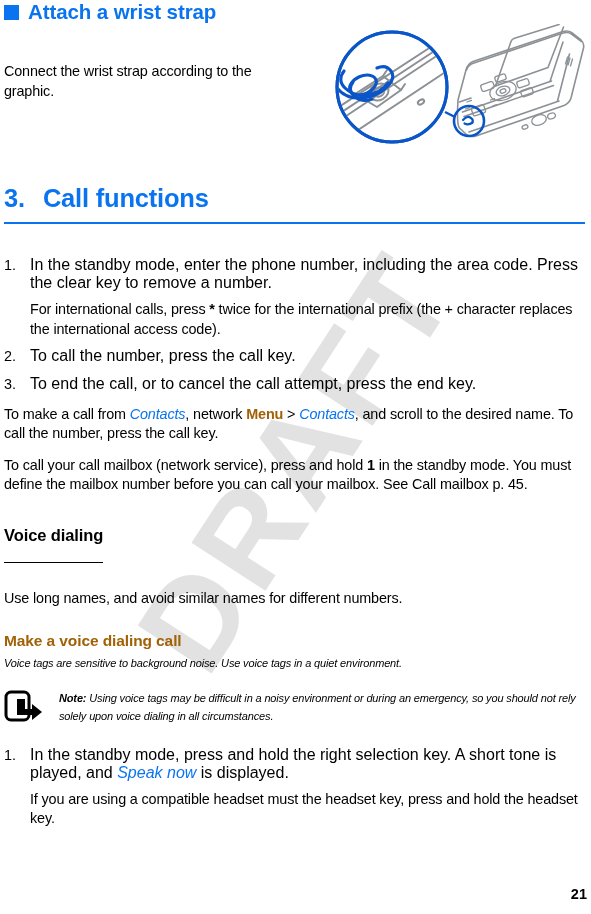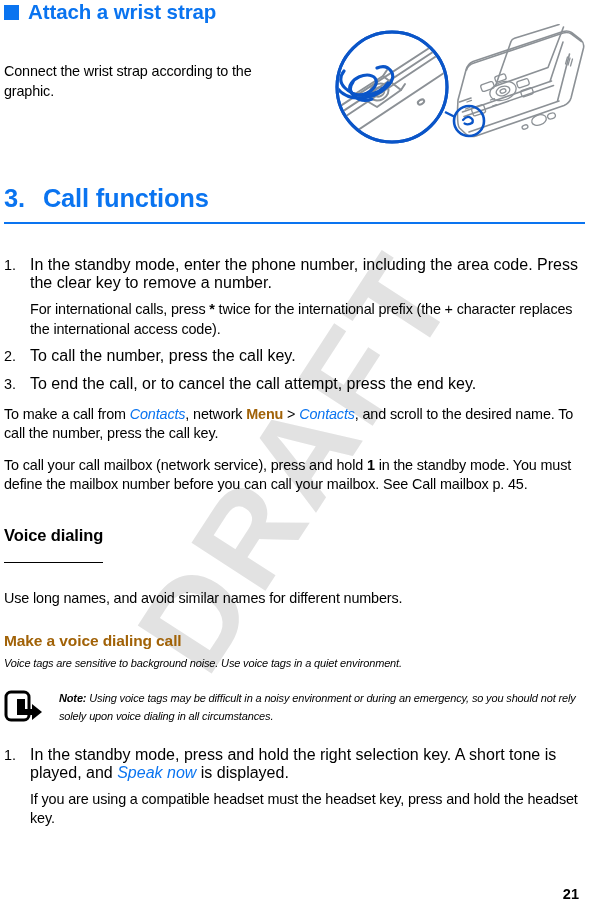--- a/index.html
+++ b/index.html
@@ -172,21 +172,21 @@
     right: 0px;
     top: 24px;
     width: 256px;
     height: 126px;
     z-index: 3;
   }
 
   
   .folio {
     position: absolute;
-    right: 12px;
+    right: 4px;
     bottom: 12px;
     font-size: 14.5px;
     font-weight: bold;
     z-index: 2;
   }
 
   .sp4  { height: 4px; }
   .sp8  { height: 8px; }
   .sp10 { height: 10px; }
   .sp12 { height: 12px; }

